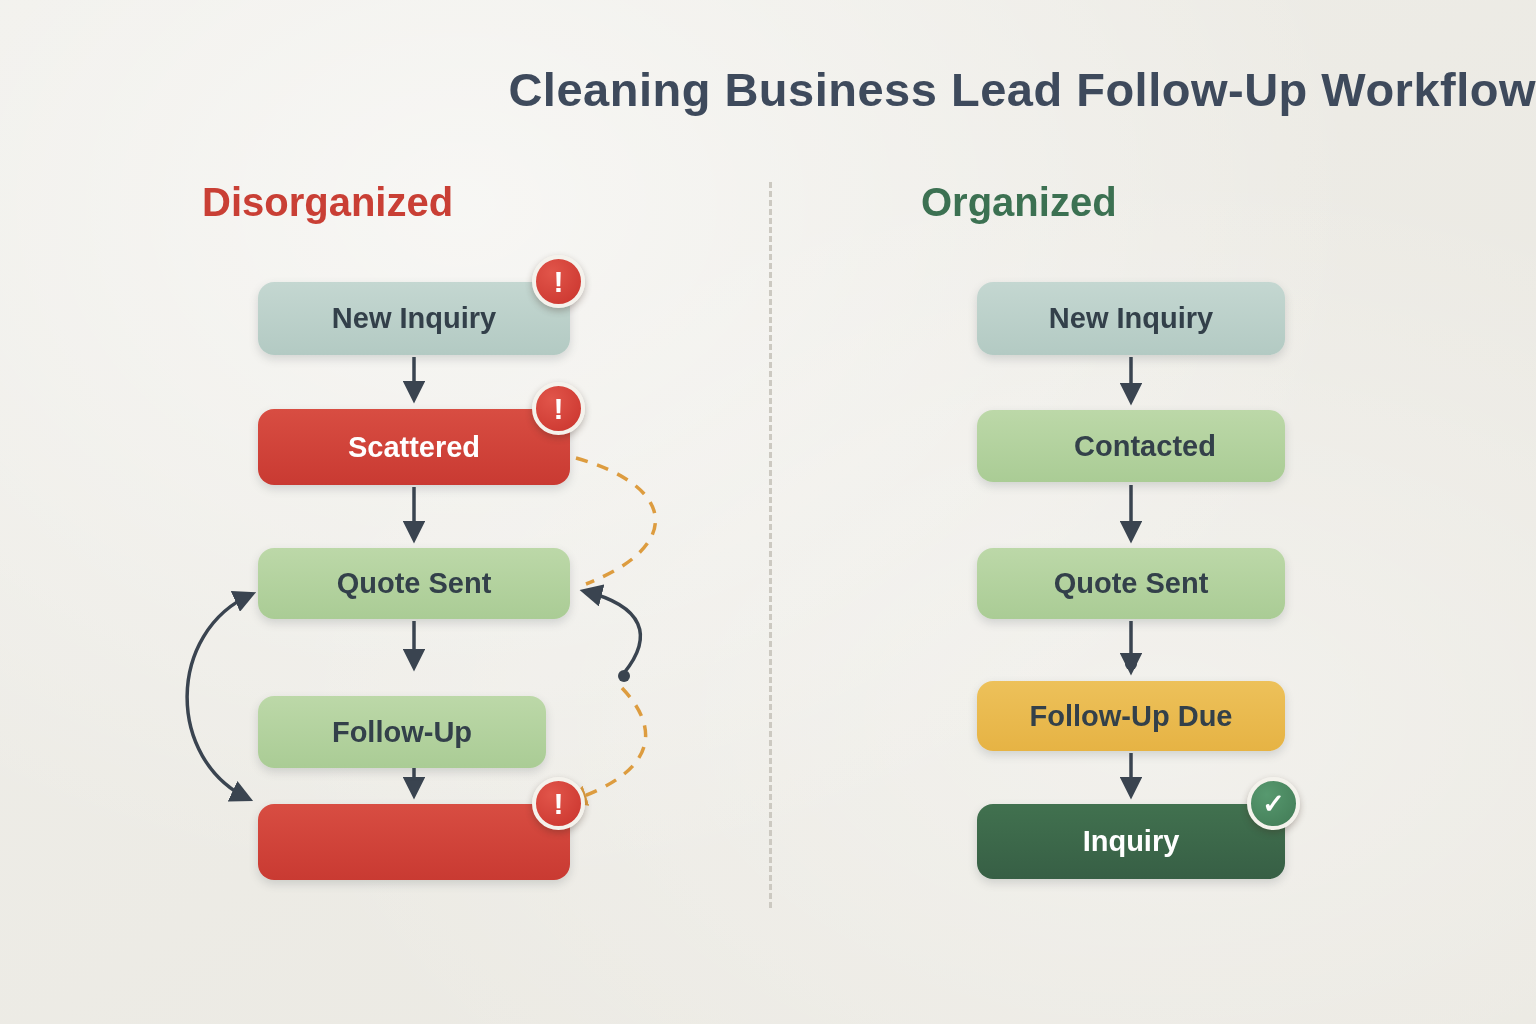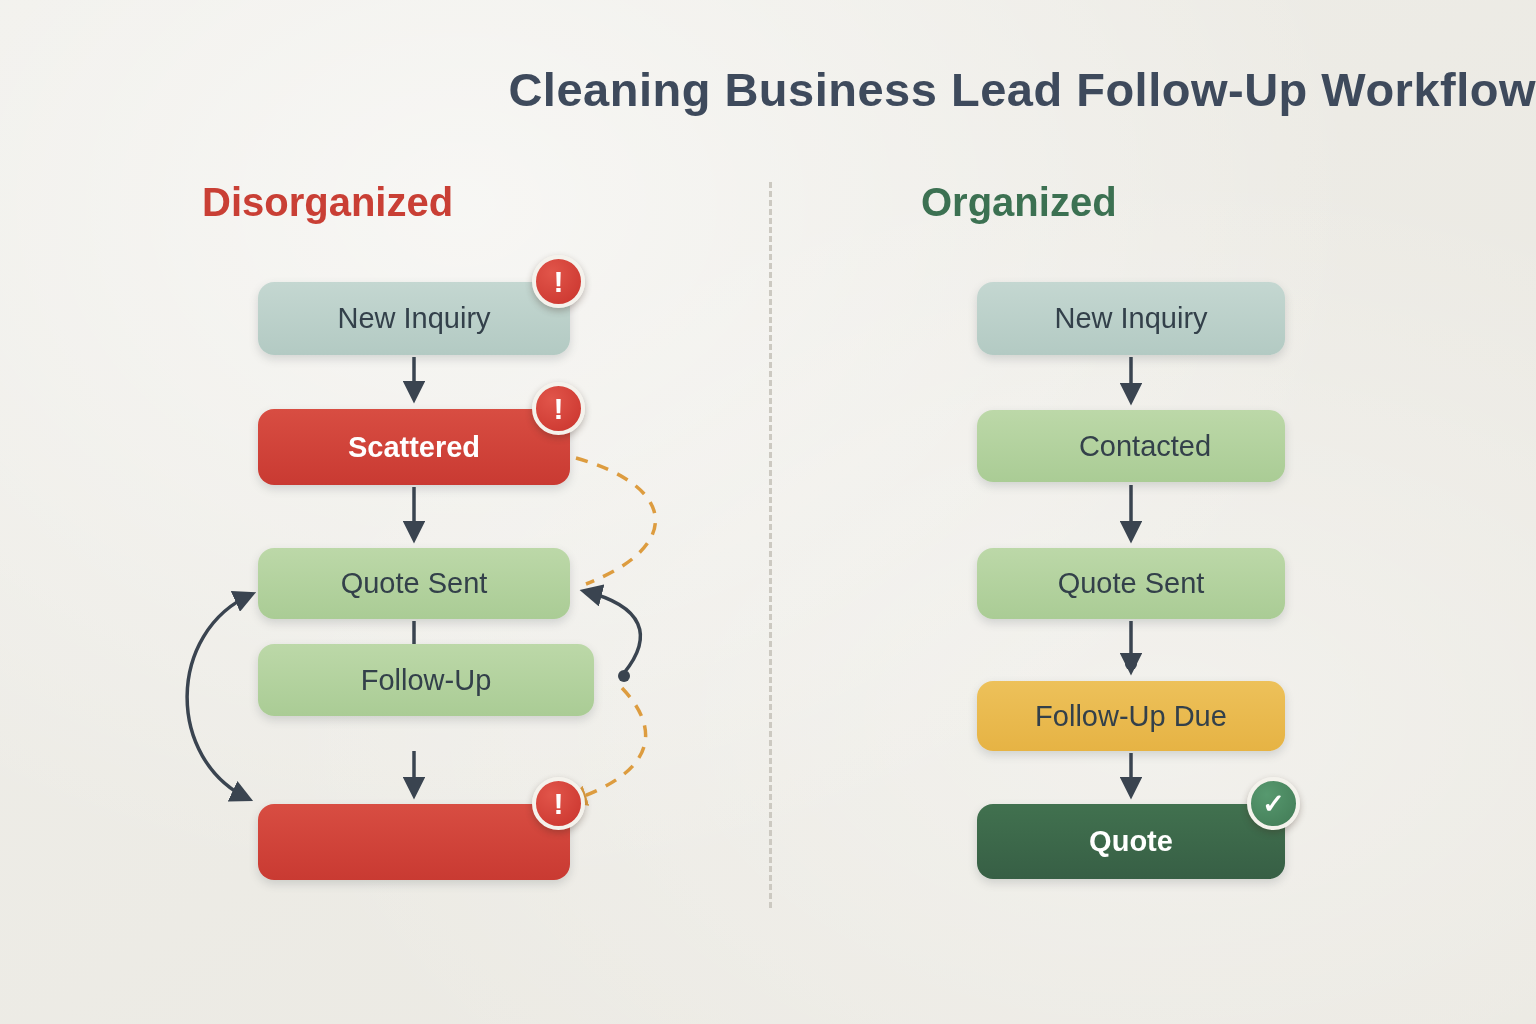--- a/index.html
+++ b/index.html
@@ -61,21 +61,21 @@
     z-index: 2;
     border-radius: 16px;
     display: flex;
     align-items: center;
     justify-content: center;
     box-shadow: 0 4px 10px rgba(60,70,80,0.18);
   }
   .node .node-label {
     font-size: 29px;
     color: #33404a;
-    font-weight: 400;
+    font-weight: 700;
   }
   .node.info    { background: linear-gradient(180deg, #c4d7d1, #b3cac3); }
   .node.ok      { background: linear-gradient(180deg, #bcd8a8, #aacc95); }
   .node.warn    { background: linear-gradient(180deg, #edc15a, #e6b344); }
   .node.danger  { background: linear-gradient(180deg, #d84d42, #c93a32); }
   .node.success { background: linear-gradient(180deg, #41714f, #375f45); }
   .node.danger .node-label,
   .node.success .node-label {
     color: #ffffff;
     font-weight: 700;
@@ -156,21 +156,21 @@
 
   <div class="node danger" style="left:258px; top:409px; width:312px; height:76px;">
     <span class="node-label">Scattered</span>
     <span class="badge alert">!</span>
   </div>
 
   <div class="node ok" style="left:258px; top:548px; width:312px; height:71px;">
     <span class="node-label">Quote Sent</span>
   </div>
 
-  <div class="node ok" style="left:258px; top:644px; width:336px; height:72px;">
+  <div class="node ok" style="left:258px; top:696px; width:288px; height:72px;">
     <span class="node-label">Follow-Up</span>
   </div>
 
   <div class="node danger" style="left:258px; top:804px; width:312px; height:76px;">
     <span class="badge alert">!</span>
   </div>
 
   <div class="node info" style="left:977px; top:282px; width:308px; height:73px;">
     <span class="node-label">New Inquiry</span>
   </div>
@@ -181,17 +181,17 @@
 
   <div class="node ok" style="left:977px; top:548px; width:308px; height:71px;">
     <span class="node-label">Quote Sent</span>
   </div>
 
   <div class="node warn" style="left:977px; top:681px; width:308px; height:70px;">
     <span class="node-label">Follow-Up Due</span>
   </div>
 
   <div class="node success" style="left:977px; top:804px; width:308px; height:75px;">
-    <span class="node-label">Quote</span>
+    <span class="node-label">Inquiry</span>
     <span class="badge check">✓</span>
   </div>
 
 </div>
 
 </body></html>

